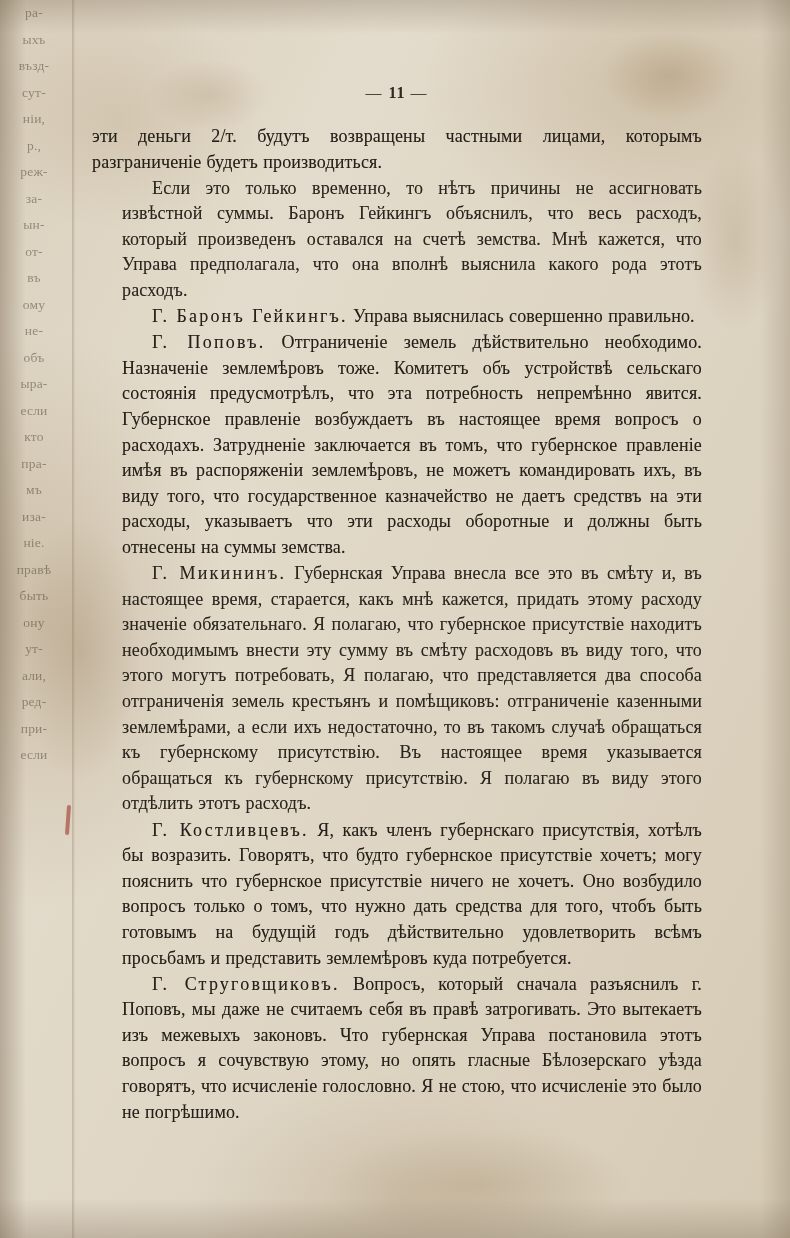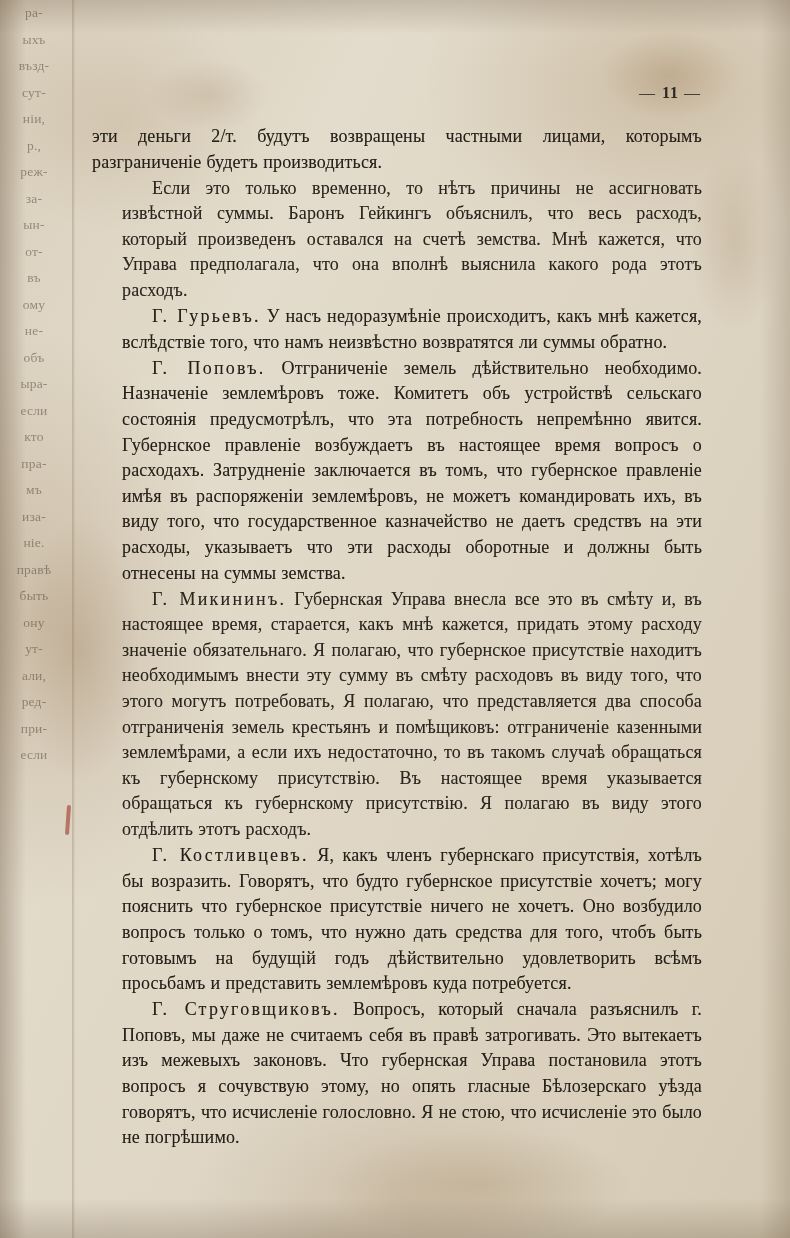--- a/index.html
+++ b/index.html
@@ -61,21 +61,21 @@
     height: 100%;
     background: linear-gradient(to right, rgba(120,98,70,0.30), rgba(120,98,70,0.03));
   }
   .content {
     position: absolute;
     left: 92px;
     top: 84px;
     width: 610px;
   }
   .page-number {
-    text-align: right;
+    text-align: center;
     font-size: 16px;
     letter-spacing: 1px;
     color: #2e2a22;
     margin-bottom: 22px;
     font-weight: bold;
   }
   .page-number .dash {
     font-weight: normal;
     letter-spacing: 2px;
   }
@@ -200,22 +200,22 @@
       <div class="page-number">
         <span class="dash">—</span>
         <span>11</span>
         <span class="dash">—</span>
       </div>
 
       <p class="para"><span class="speaker"></span><span>эти деньги 2/т. будутъ возвращены частными лицами, которымъ разграниченiе будетъ производиться.</span></p>
 
       <p class="para indent"><span class="speaker"></span><span>Если это только временно, то нѣтъ причины не ассигновать извѣстной суммы. Баронъ Гейкингъ объяснилъ, что весь расходъ, который произведенъ оставался на счетѣ земства. Мнѣ кажется, что Управа предполагала, что она вполнѣ выяснила какого рода этотъ расходъ.</span></p>
 
-
-      <p class="para indent"><span class="speaker">Г. Гурьевъ.</span><span> У насъ недоразумѣнiе происходитъ, какъ мнѣ кажется, вслѣдствiе того, что намъ неизвѣстно возвратятся ли суммы обратно.</span></p>
+      <p class="para indent"><span class="speaker">Г. Баронъ Гейкингъ.</span><span> Управа выяснилась совершенно правильно.</span></p>
+
 
       <p class="para indent"><span class="speaker">Г. Поповъ.</span><span> Отграниченiе земель дѣйствительно необходимо. Назначенiе землемѣровъ тоже. Комитетъ объ устройствѣ сельскаго состоянiя предусмотрѣлъ, что эта потребность непремѣнно явится. Губернское правленiе возбуждаетъ въ настоящее время вопросъ о расходахъ. Затрудненiе заключается въ томъ, что губернское правленiе имѣя въ распоряженiи землемѣровъ, не можетъ командировать ихъ, въ виду того, что государственное казначейство не даетъ средствъ на эти расходы, указываетъ что эти расходы оборотные и должны быть отнесены на суммы земства.</span></p>
 
       <p class="para indent"><span class="speaker">Г. Микининъ.</span><span> Губернская Управа внесла все это въ смѣту и, въ настоящее время, старается, какъ мнѣ кажется, придать этому расходу значенiе обязательнаго. Я полагаю, что губернское присутствiе находитъ необходимымъ внести эту сумму въ смѣту расходовъ въ виду того, что этого могутъ потребовать, Я полагаю, что представляется два способа отграниченiя земель крестьянъ и помѣщиковъ: отграниченiе казенными землемѣрами, а если ихъ недостаточно, то въ такомъ случаѣ обращаться къ губернскому присутствiю. Въ настоящее время указывается обращаться къ губернскому присутствiю. Я полагаю въ виду этого отдѣлить этотъ расходъ.</span></p>
 
       <p class="para indent"><span class="speaker">Г. Костливцевъ.</span><span> Я, какъ членъ губернскаго присутствiя, хотѣлъ бы возразить. Говорятъ, что будто губернское присутствiе хочетъ; могу пояснить что губернское присутствiе ничего не хочетъ. Оно возбудило вопросъ только о томъ, что нужно дать средства для того, чтобъ быть готовымъ на будущiй годъ дѣйствительно удовлетворить всѣмъ просьбамъ и представить землемѣровъ куда потребуется.</span></p>
 
       <p class="para indent"><span class="speaker">Г. Струговщиковъ.</span><span> Вопросъ, который сначала разъяснилъ г. Поповъ, мы даже не считаемъ себя въ правѣ затрогивать. Это вытекаетъ изъ межевыхъ законовъ. Что губернская Управа постановила этотъ вопросъ я сочувствую этому, но опять гласные Бѣлозерскаго уѣзда говорятъ, что исчисленiе голословно. Я не стою, что исчисленiе это было не погрѣшимо.</span></p>
 
 

